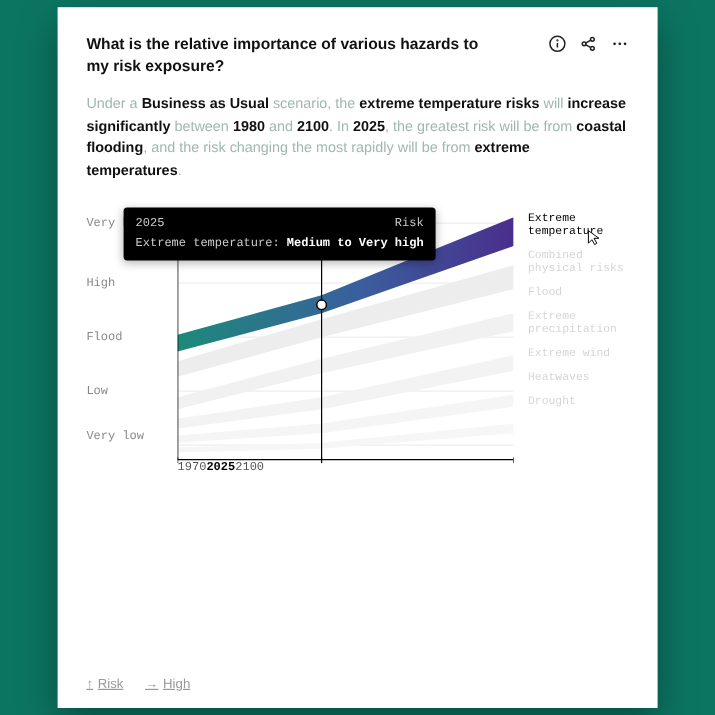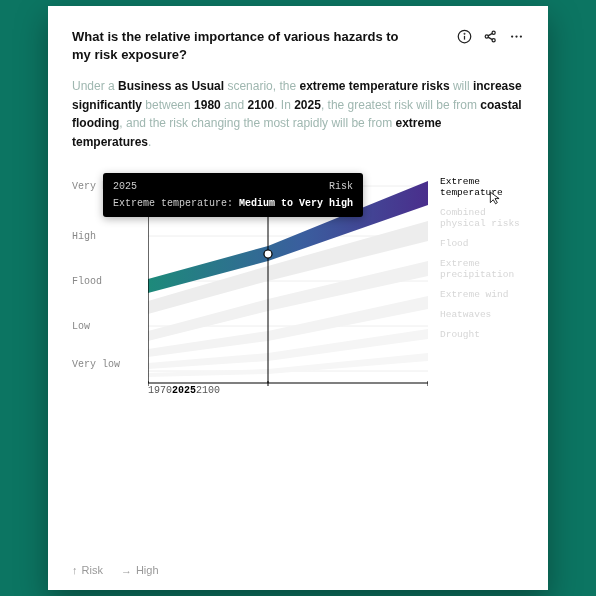--- a/index.html
+++ b/index.html
@@ -30,21 +30,21 @@
   .chart-wrap { position: relative; margin-top: 24px; height: 250px; }
   .ylabels { position:absolute; left:0; top:6px; width:72px; }
   .ylab { position:absolute; left:0; font-family: "Courier New", monospace; font-size:10px; color:#888; }
   .plot { position:absolute; left:76px; top:6px; width:280px; height:200px; }
   .xaxis { position:absolute; left:76px; top:210px; width:280px; display:flex; font-family:"Courier New",monospace; font-size:10px; color:#555; }
   .xaxis .xsel { font-weight:700; color:#000; }
   .legend { position:absolute; left:368px; top:2px; width:92px; }
   .leg-item { font-family:"Courier New",monospace; font-size:9.5px; color:#d6d6d6; margin-bottom:9px; line-height:1.15; }
   .leg-item.active { color:#000; font-weight:400; }
   .cursor-icon { position:absolute; font-size:12px; }
-  .footer { position:absolute; bottom:14px; left:24px; display:flex; gap:18px; color:#999; font-size:11px; align-items:center; }
+  .footer { position:absolute; bottom:14px; left:24px; display:flex; gap:18px; color:#999; font-size:11px; align-items:center;text-decoration:underline; }
   .footer .arr { margin-right:4px; }
   .tooltip {
     position:absolute; background:#000; color:#fff; border-radius:3px;
     font-family:"Courier New",monospace; font-size:10px; padding:8px 10px;
     box-shadow:0 2px 8px rgba(0,0,0,0.3);
   }
   .tooltip-row1 { display:flex; justify-content:space-between; color:#ccc; margin-bottom:6px; gap:60px;}
   .tooltip-row2 { white-space:nowrap; }
   .tooltip-row2 .lbl { color:#ccc; }
   .tooltip-row2 .val { color:#fff; font-weight:700; }

